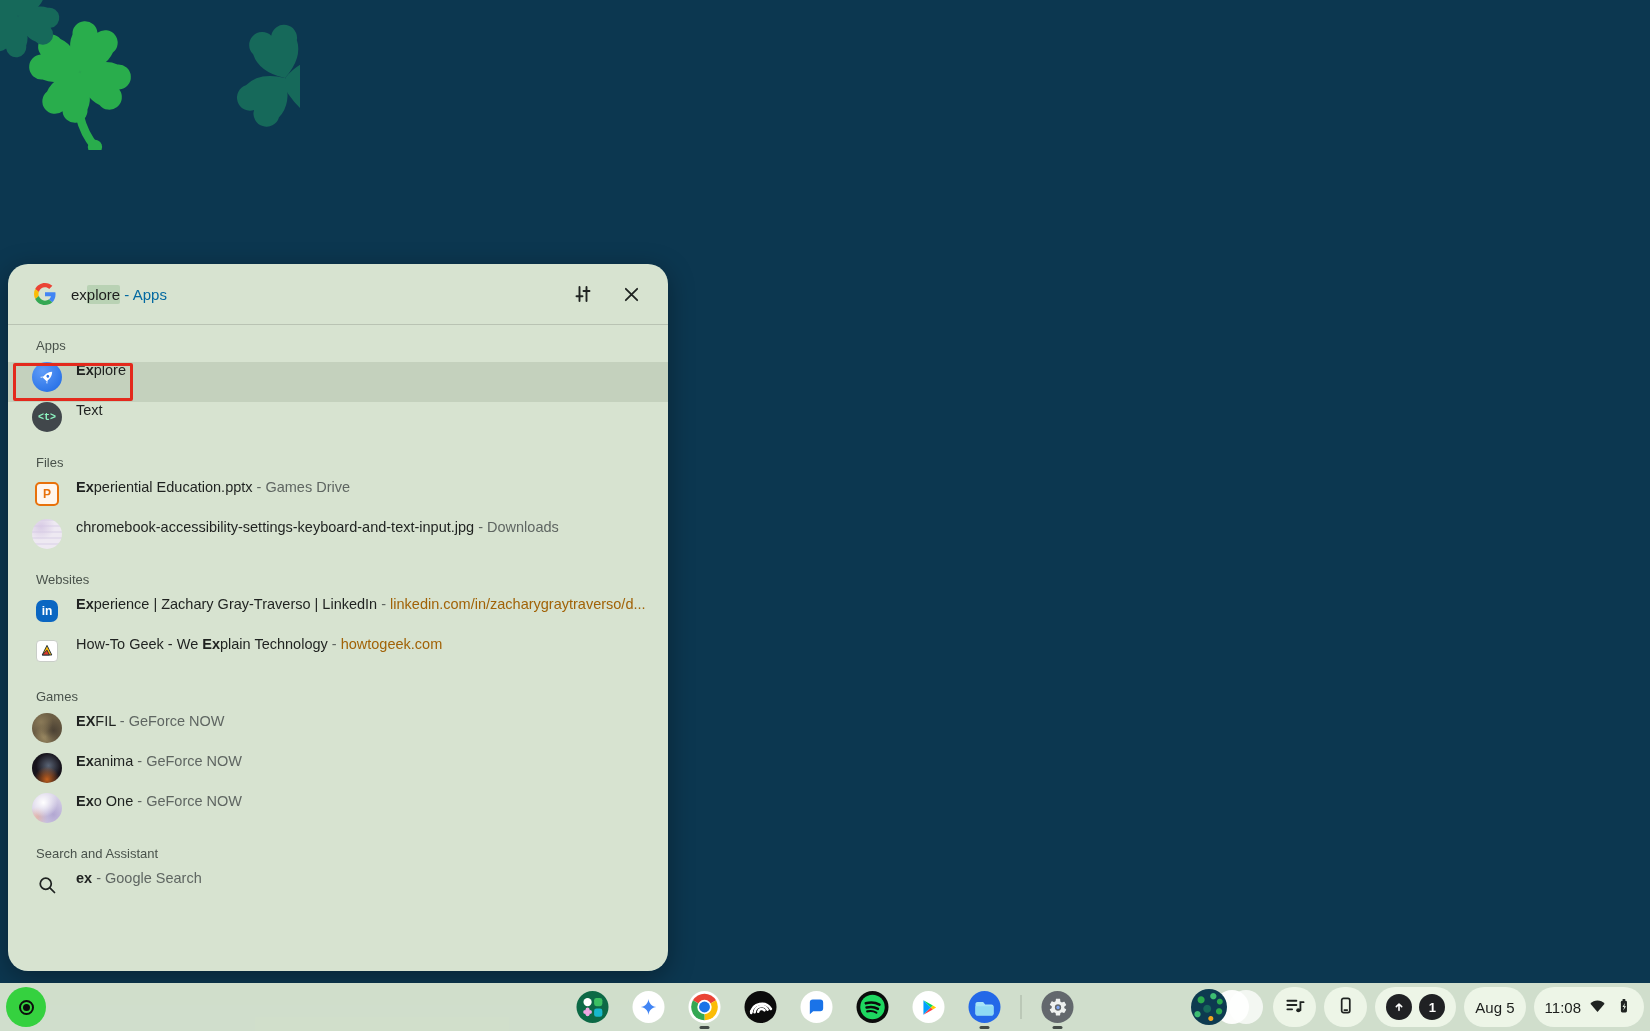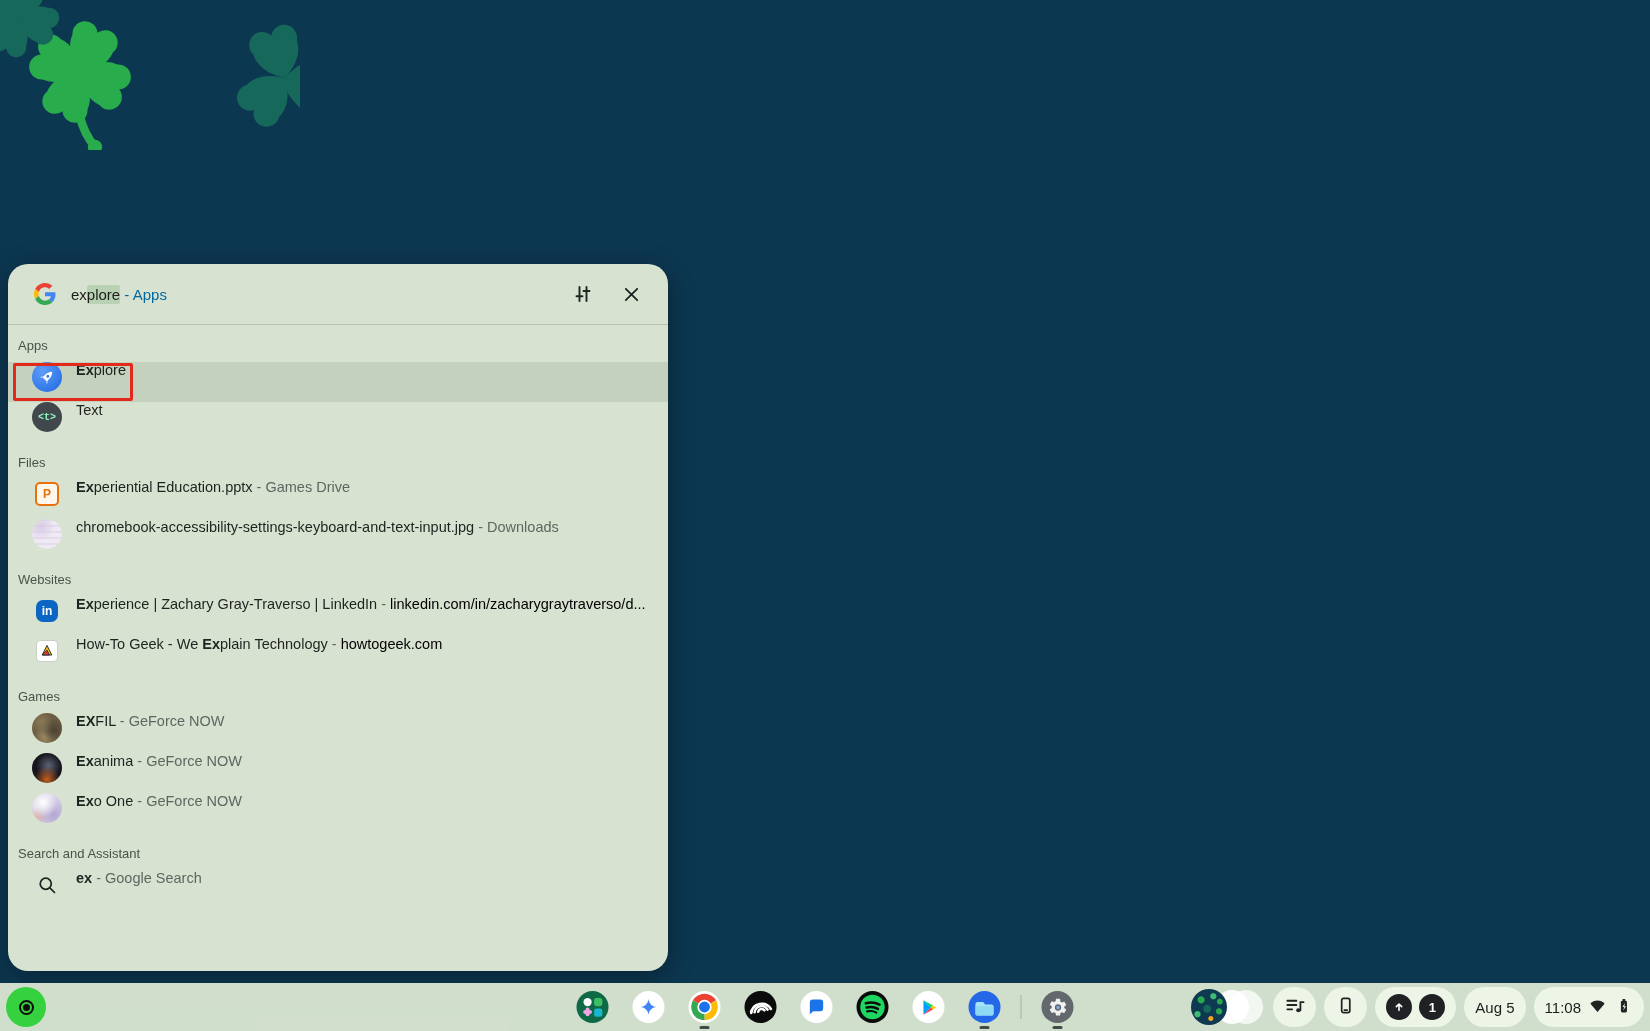--- a/index.html
+++ b/index.html
@@ -13,28 +13,28 @@
   .searchbar{height:60px;display:flex;align-items:center;padding:0 26px;flex:0 0 auto;}
   .searchbar .gicon{width:22px;height:22px;flex:0 0 auto;}
   .query{margin-left:15px;font-size:15px;color:#1c1e1c;white-space:pre;}
   .query .completion{background:#b9d2b4;border-radius:2px;padding:1px 0;}
   .query .suffix{color:#0369a1;}
   .searchbar .spacer{flex:1;}
   .iconbtn{width:22px;height:22px;display:flex;align-items:center;justify-content:center;cursor:pointer;}
   .iconbtn + .iconbtn{margin-left:26px;}
   .divider{height:1px;background:rgba(31,31,31,.16);flex:0 0 auto;}
   #results{flex:1;padding-bottom:8px;}
-  .section-title{padding:13px 0 8px 10px;font-size:13px;line-height:16px;color:#49524b;}
+  .section-title{padding:13px 0 8px 28px;font-size:13px;line-height:16px;color:#49524b;}
   .result-row{position:relative;height:40px;display:flex;align-items:flex-start;padding-left:24px;cursor:pointer;}
   .result-row.selected{background:rgba(27,58,30,.10);}
   .row-icon{width:30px;height:30px;flex:0 0 auto;display:flex;align-items:center;justify-content:center;margin-right:14px;}
   .row-label{font-size:14.5px;color:#1f2220;white-space:nowrap;}
   .row-label b{font-weight:bold;}
   .sec{color:#5f6662;}
-  .sec.green{color:#000000;}
+  .sec.green{color:#a16207;}
   .red-box{position:absolute;left:5px;top:1px;width:120px;height:38px;border:3px solid #e3291c;
     border-radius:2px;box-sizing:border-box;pointer-events:none;}
   
   .ic-circle{width:30px;height:30px;border-radius:50%;display:flex;align-items:center;justify-content:center;}
   .ic-explore{background:radial-gradient(circle at 35% 30%,#5f9cf8,#1b67e2);}
   .ic-text{background:#41474b;color:#8df5c2;font-family:"Liberation Mono",monospace;font-size:10px;font-weight:bold;}
   .ic-pptx{width:20px;height:20px;border:2px solid #e8710a;border-radius:5px;background:#fff6ee;
     color:#e8710a;font-size:12px;font-weight:bold;display:flex;align-items:center;justify-content:center;}
   .ic-thumb{width:30px;height:30px;border-radius:50%;}
   .ic-thumb.t1{background:

